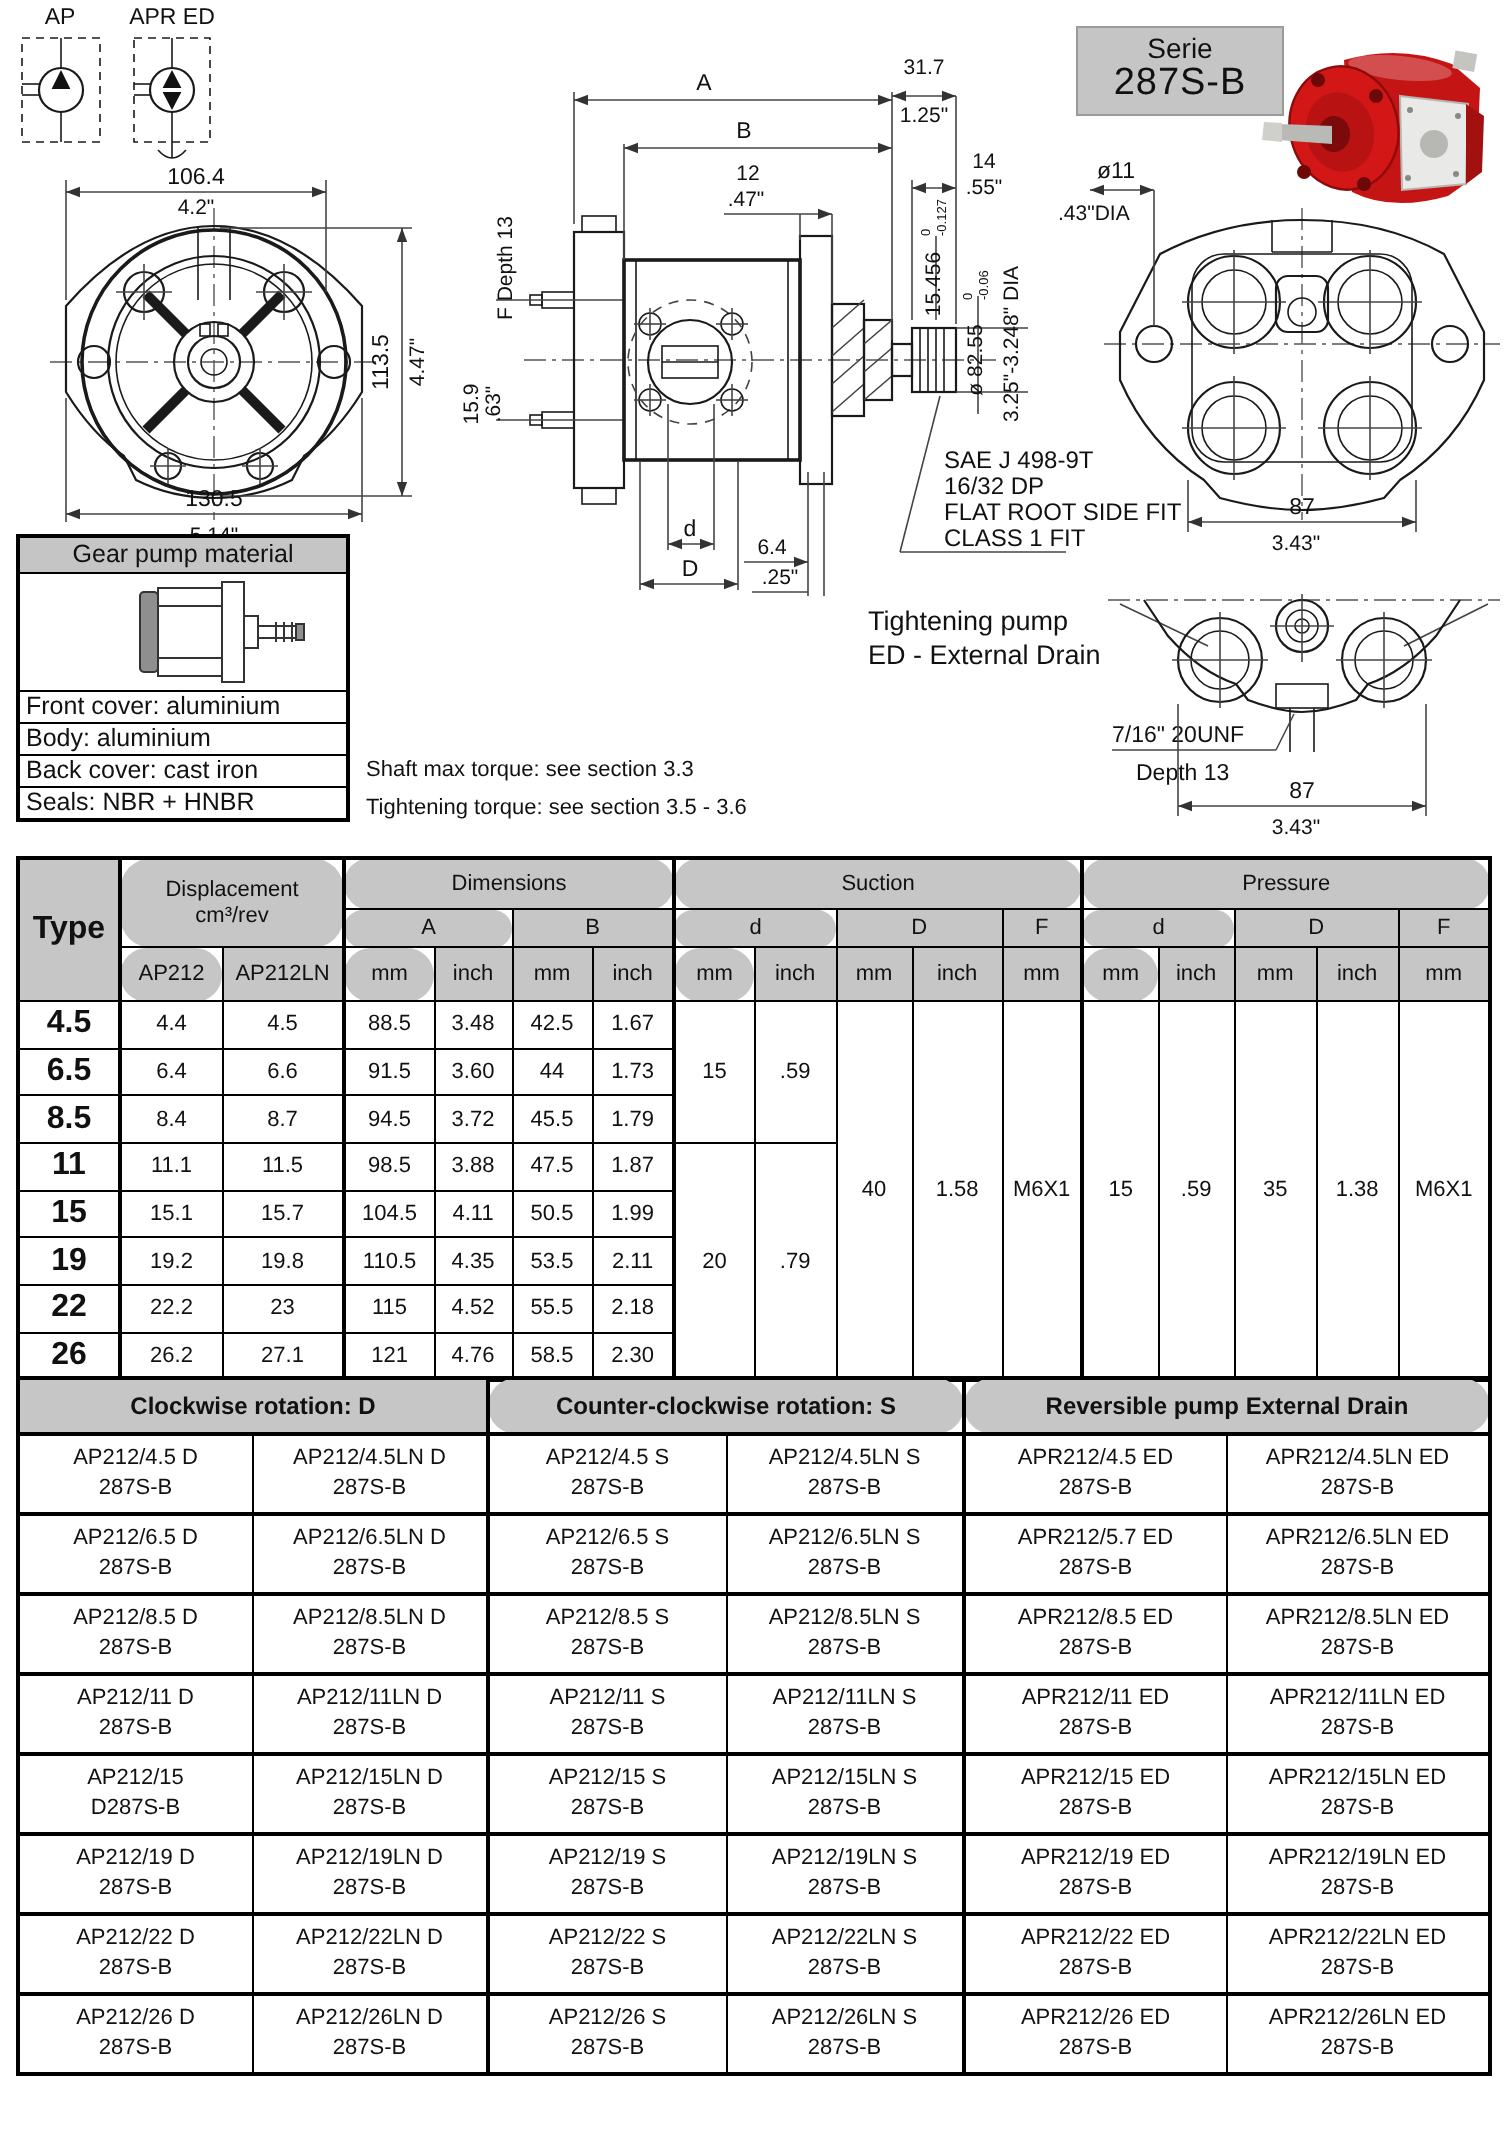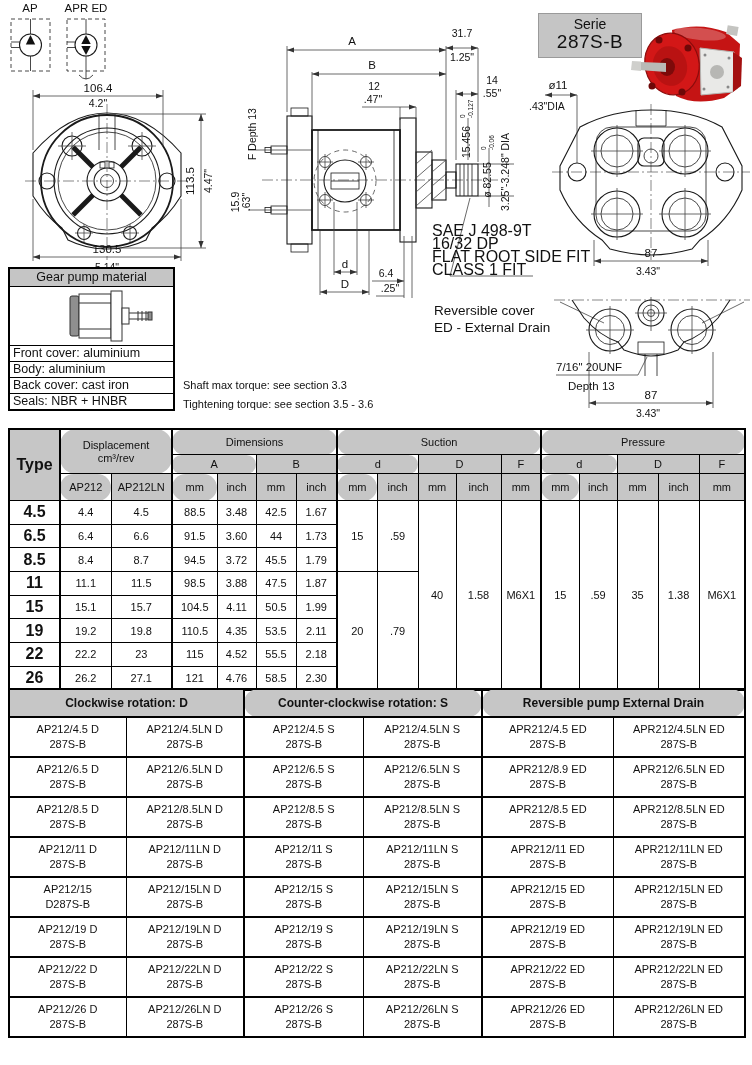--- a/index.html
+++ b/index.html
@@ -17,21 +17,21 @@
   .serie .l2{font-size:19px;letter-spacing:.5px;}
   
   .matbox{left:8px;top:267px;width:167px;background:#fff;border:2px solid #000;box-sizing:border-box;}
   .matbox .ttl{height:17px;background:#c5c5c5;border-bottom:1px solid #000;text-align:center;
                font-size:12.5px;line-height:17px;}
   .matbox .icon{height:58px;}
   .matbox .row{height:15px;border-top:1px solid #000;font-size:12.5px;line-height:15px;padding-left:3px;}
   
   .notes{left:183px;top:376px;font-size:11px;line-height:19px;}
   .revlabel{left:434px;top:302px;font-size:13.5px;line-height:17px;}
-  .saenote{left:432px;top:224px;font-size:16px;line-height:13px;}
+  .saenote{left:472px;top:224px;font-size:12px;line-height:13px;}
   
   table{border-collapse:collapse;table-layout:fixed;}
   .dimtab{position:absolute;left:8px;top:428px;width:736px;border:2px solid #000;font-size:11px;}
   .dimtab th,.dimtab td{border:1px solid #000;text-align:center;vertical-align:middle;padding:0;font-weight:normal;}
   .dimtab thead th{background:#c6c6c6;}
   .dimtab .h1 th{height:24px;}
   .dimtab .h2 th{height:18px;}
   .dimtab .h3 th{height:26px;}
   .dimtab tbody tr{height:23.7px;}
   .dimtab .b{font-weight:bold;font-size:16px;}
@@ -363,21 +363,21 @@
   <div class="row">Back cover: cast iron</div>
   <div class="row">Seals: NBR + HNBR</div>
 </div>
 
 <div class="abs notes">
   <div>Shaft max torque: see section 3.3</div>
   <div>Tightening torque: see section 3.5 - 3.6</div>
 </div>
 
 <div class="abs revlabel">
-  <div>Reversible cover</div>
+  <div>Tightening pump</div>
   <div>ED - External Drain</div>
 </div>
 
 <div class="abs saenote">
   <div>SAE J 498-9T</div>
   <div>16/32 DP</div>
   <div>FLAT ROOT SIDE FIT</div>
   <div>CLASS 1 FIT</div>
 </div>
 
@@ -560,21 +560,21 @@
     </tr>
     <tr>
       <td>AP212/6.5 D
 287S-B</td>
       <td>AP212/6.5LN D
 287S-B</td>
       <td class="tl">AP212/6.5 S
 287S-B</td>
       <td>AP212/6.5LN S
 287S-B</td>
-      <td class="tl">APR212/8.9 ED
+      <td class="tl">APR212/5.7 ED
 287S-B</td>
       <td>APR212/6.5LN ED
 287S-B</td>
     </tr>
     <tr>
       <td>AP212/8.5 D
 287S-B</td>
       <td>AP212/8.5LN D
 287S-B</td>
       <td class="tl">AP212/8.5 S

